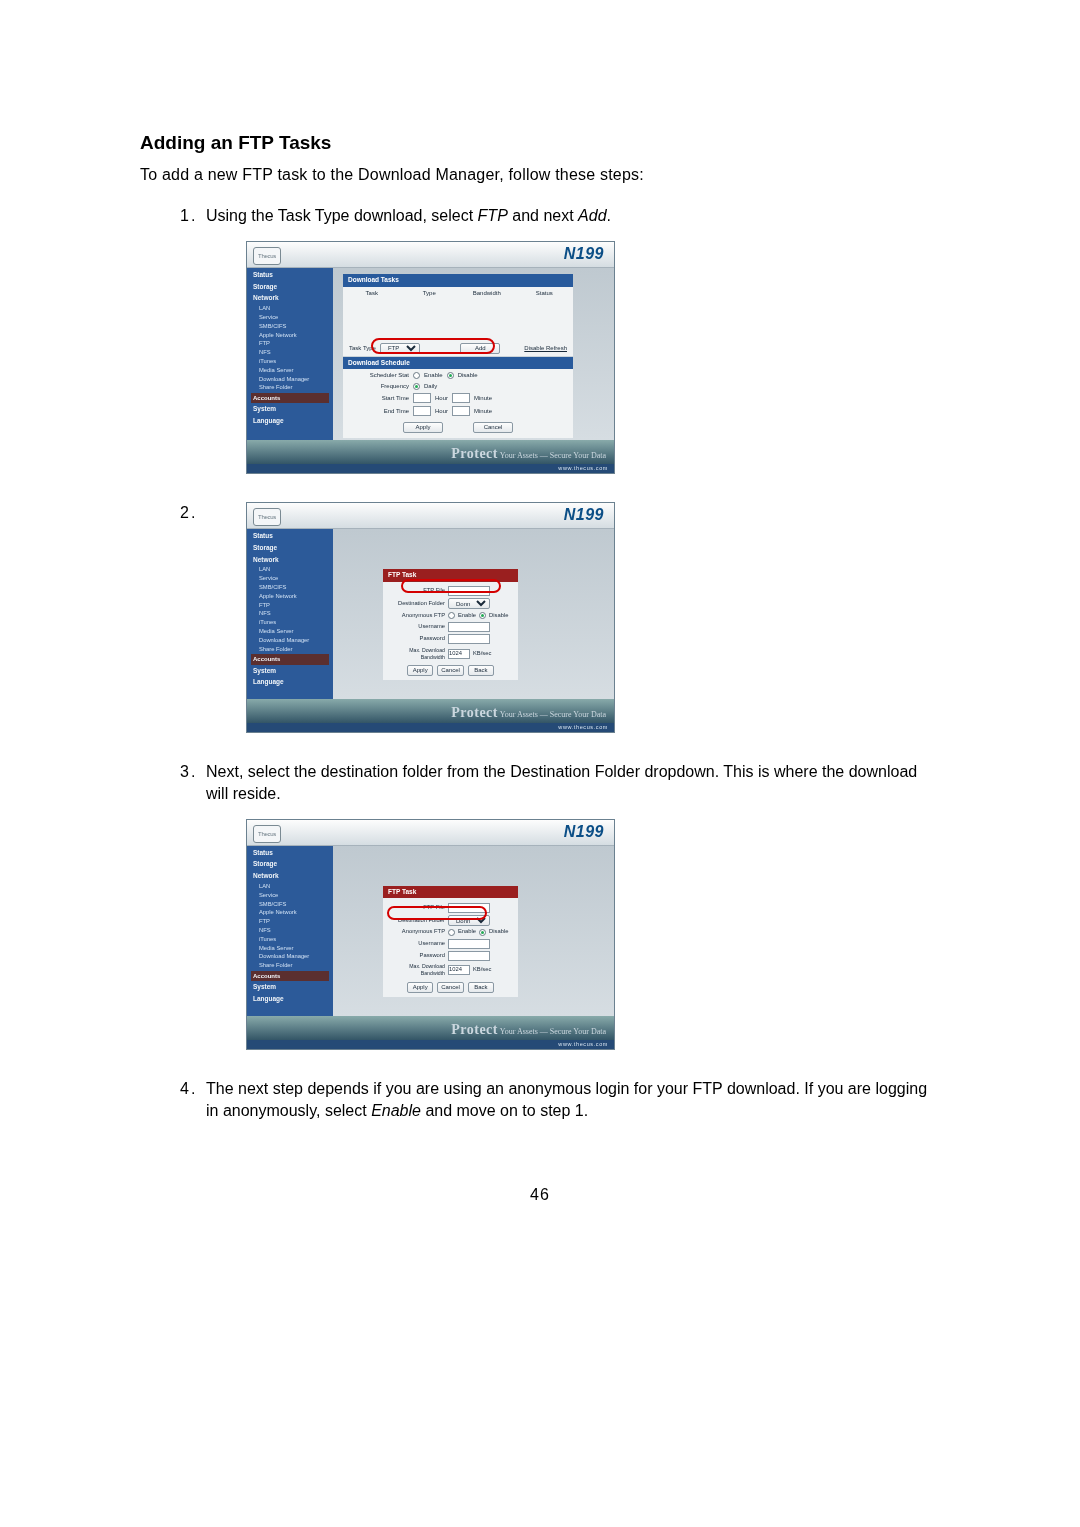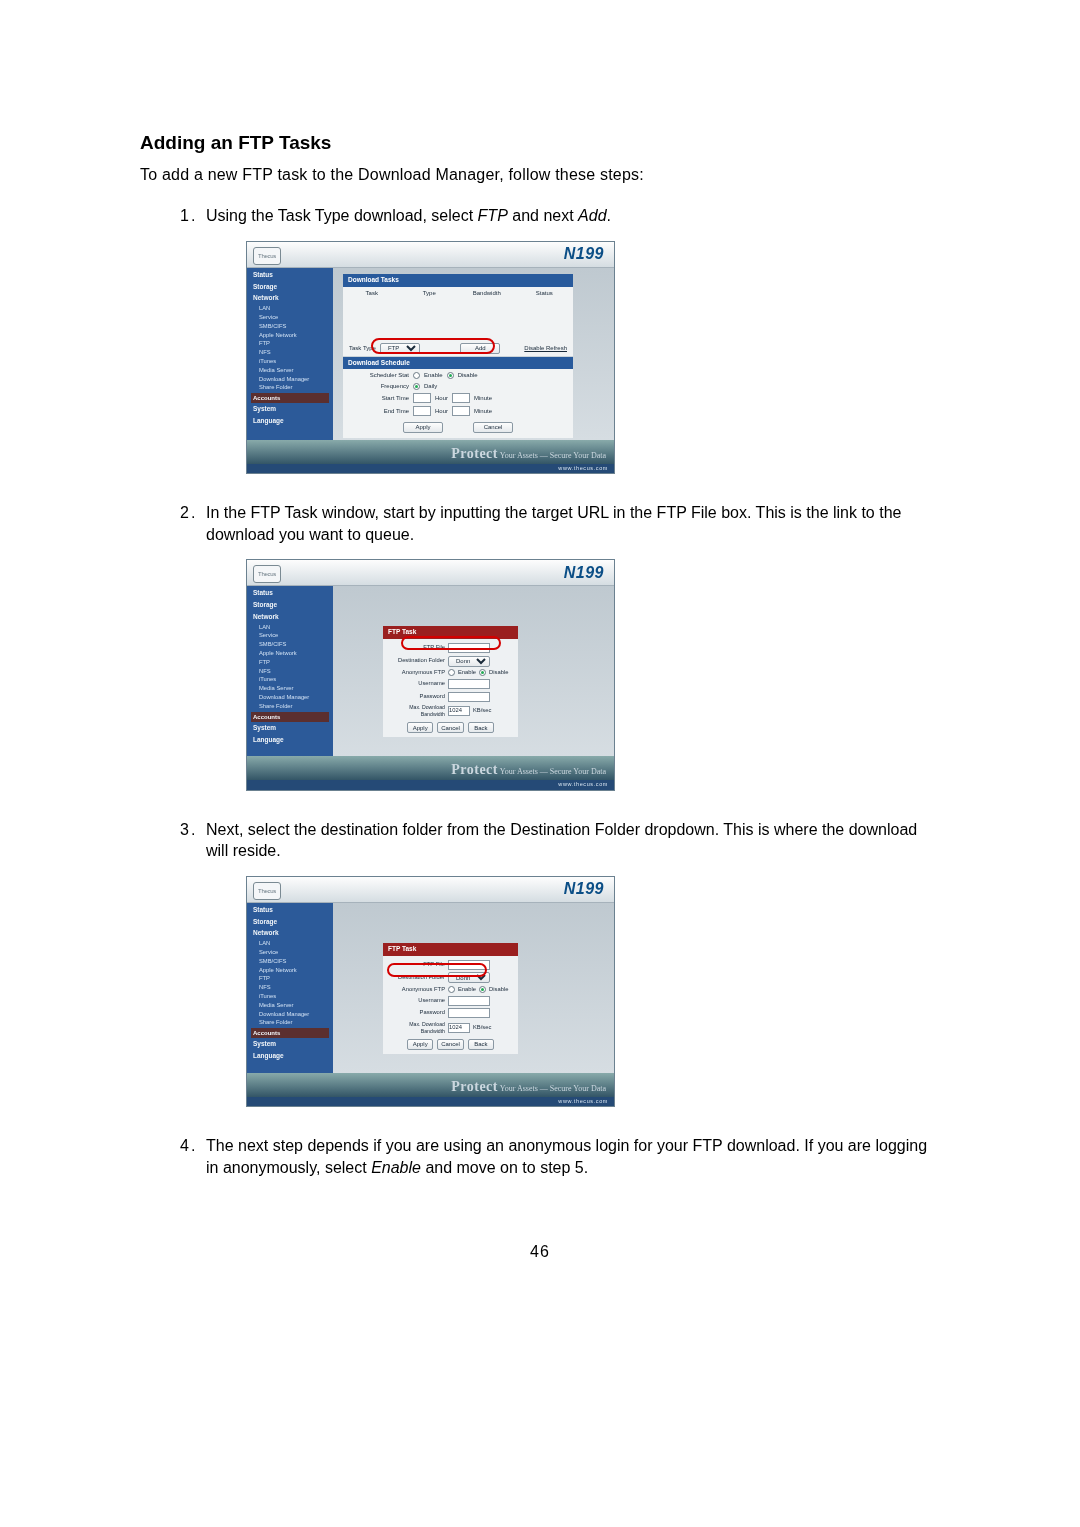--- a/index.html
+++ b/index.html
@@ -301,21 +301,20 @@
       </div>
       <div class="foot">
         <div class="protect"><b>Protect</b> <span>Your Assets — Secure Your Data</span></div>
       </div>
       <div class="urlbar">www.thecus.com</div>
     </div>
   </li>
 
   <li>
     <span class="num">2.</span>
-    <span>In the FTP Task window, start by inputting the target URL in the FTP File box. This is the link to the download you want to queue.</span>
 
     
     <div class="fig">
       <div class="topbar">
         <div class="logo">Thecus</div>
         <div class="brand">N199</div>
       </div>
       <div class="body">
         <div class="nav">
           <div class="sec">Status</div>
@@ -457,17 +456,17 @@
       </div>
       <div class="foot">
         <div class="protect"><b>Protect</b> <span>Your Assets — Secure Your Data</span></div>
       </div>
       <div class="urlbar">www.thecus.com</div>
     </div>
   </li>
 
   <li>
     <span class="num">4.</span>
-    <span>The next step depends if you are using an anonymous login for your FTP download. If you are logging in anonymously, select </span><span class="em">Enable</span><span> and move on to step 5.</span>
+    <span>The next step depends if you are using an anonymous login for your FTP download. If you are logging in anonymously, select </span><span class="em">Enable</span><span> and move on to step 1.</span>
   </li>
 </ol>
 
 <div class="pageno">46</div>
 
 </body></html>

